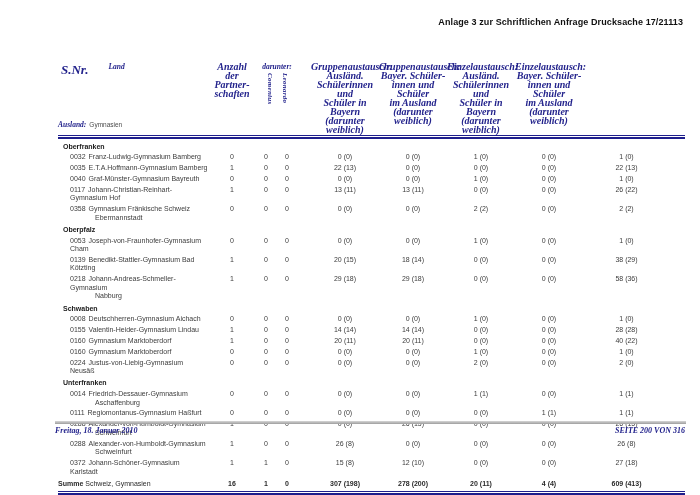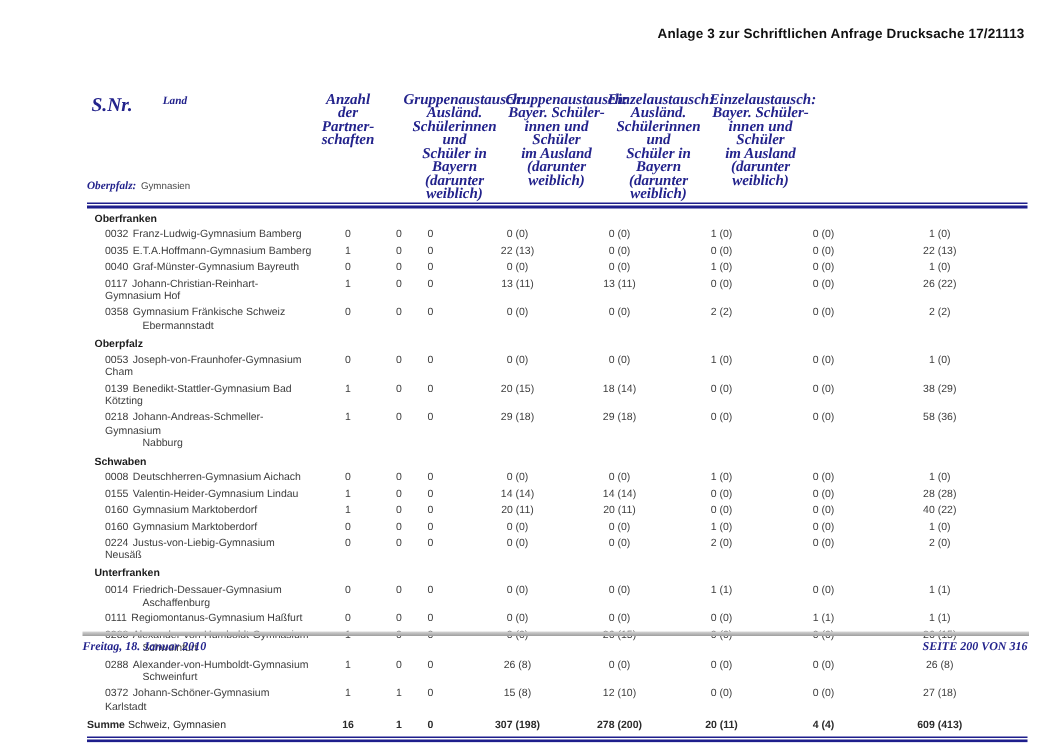--- a/index.html
+++ b/index.html
@@ -75,27 +75,34 @@
 
   <div class="doc">
 
     <div class="hdr">
       <div class="c-name">
         <div class="snr-land">
           <span class="snr hdr-serif">S.Nr.</span>
           <span class="land hdr-serif">Land</span>
         </div>
         <div class="schulart-line">
-          <span class="schulart-label hdr-serif">Oberpfalz:</span><span class="schulart-value">Gymnasien</span>
+          <span class="schulart-label hdr-serif">Ausland:</span><span class="schulart-value">Gymnasien</span>
         </div>
       </div>
       <div class="hdr-cell hdr-serif c-p">Anzahl
 der
 Partner-
 schaften</div>
+      <div class="darunter-group">
+        <div class="darunter-label hdr-serif">darunter:</div>
+        <div class="vert-pair">
+          <span class="vert hdr-serif">Comenius</span>
+          <span class="vert hdr-serif">Leonardo</span>
+        </div>
+      </div>
       <div class="hdr-cell hdr-serif c-x c-x-first">Gruppenaustausch:
 Ausländ.
 Schülerinnen und
 Schüler in Bayern
 (darunter weiblich)</div>
       <div class="hdr-cell hdr-serif c-x">Gruppenaustausch:
 Bayer. Schüler-
 innen und Schüler
 im Ausland
 (darunter weiblich)</div>

